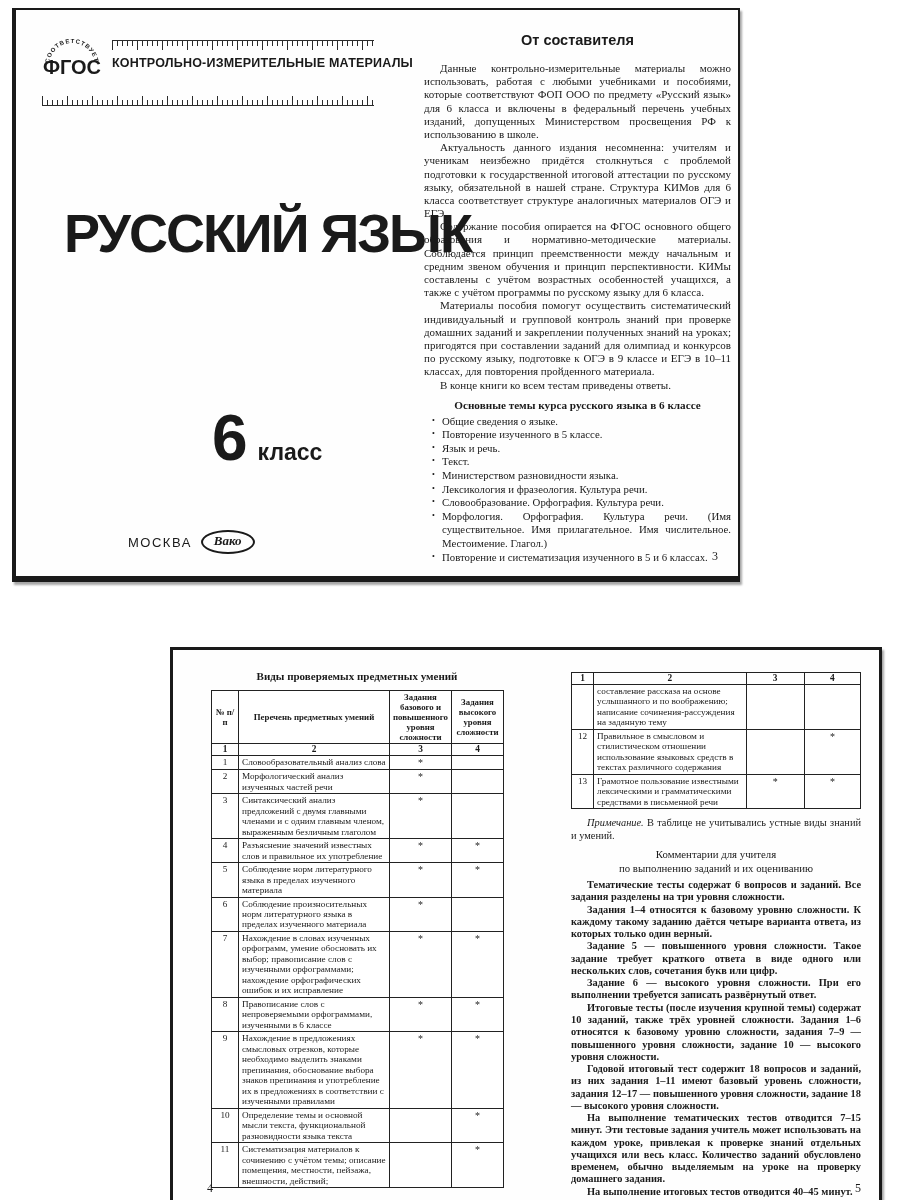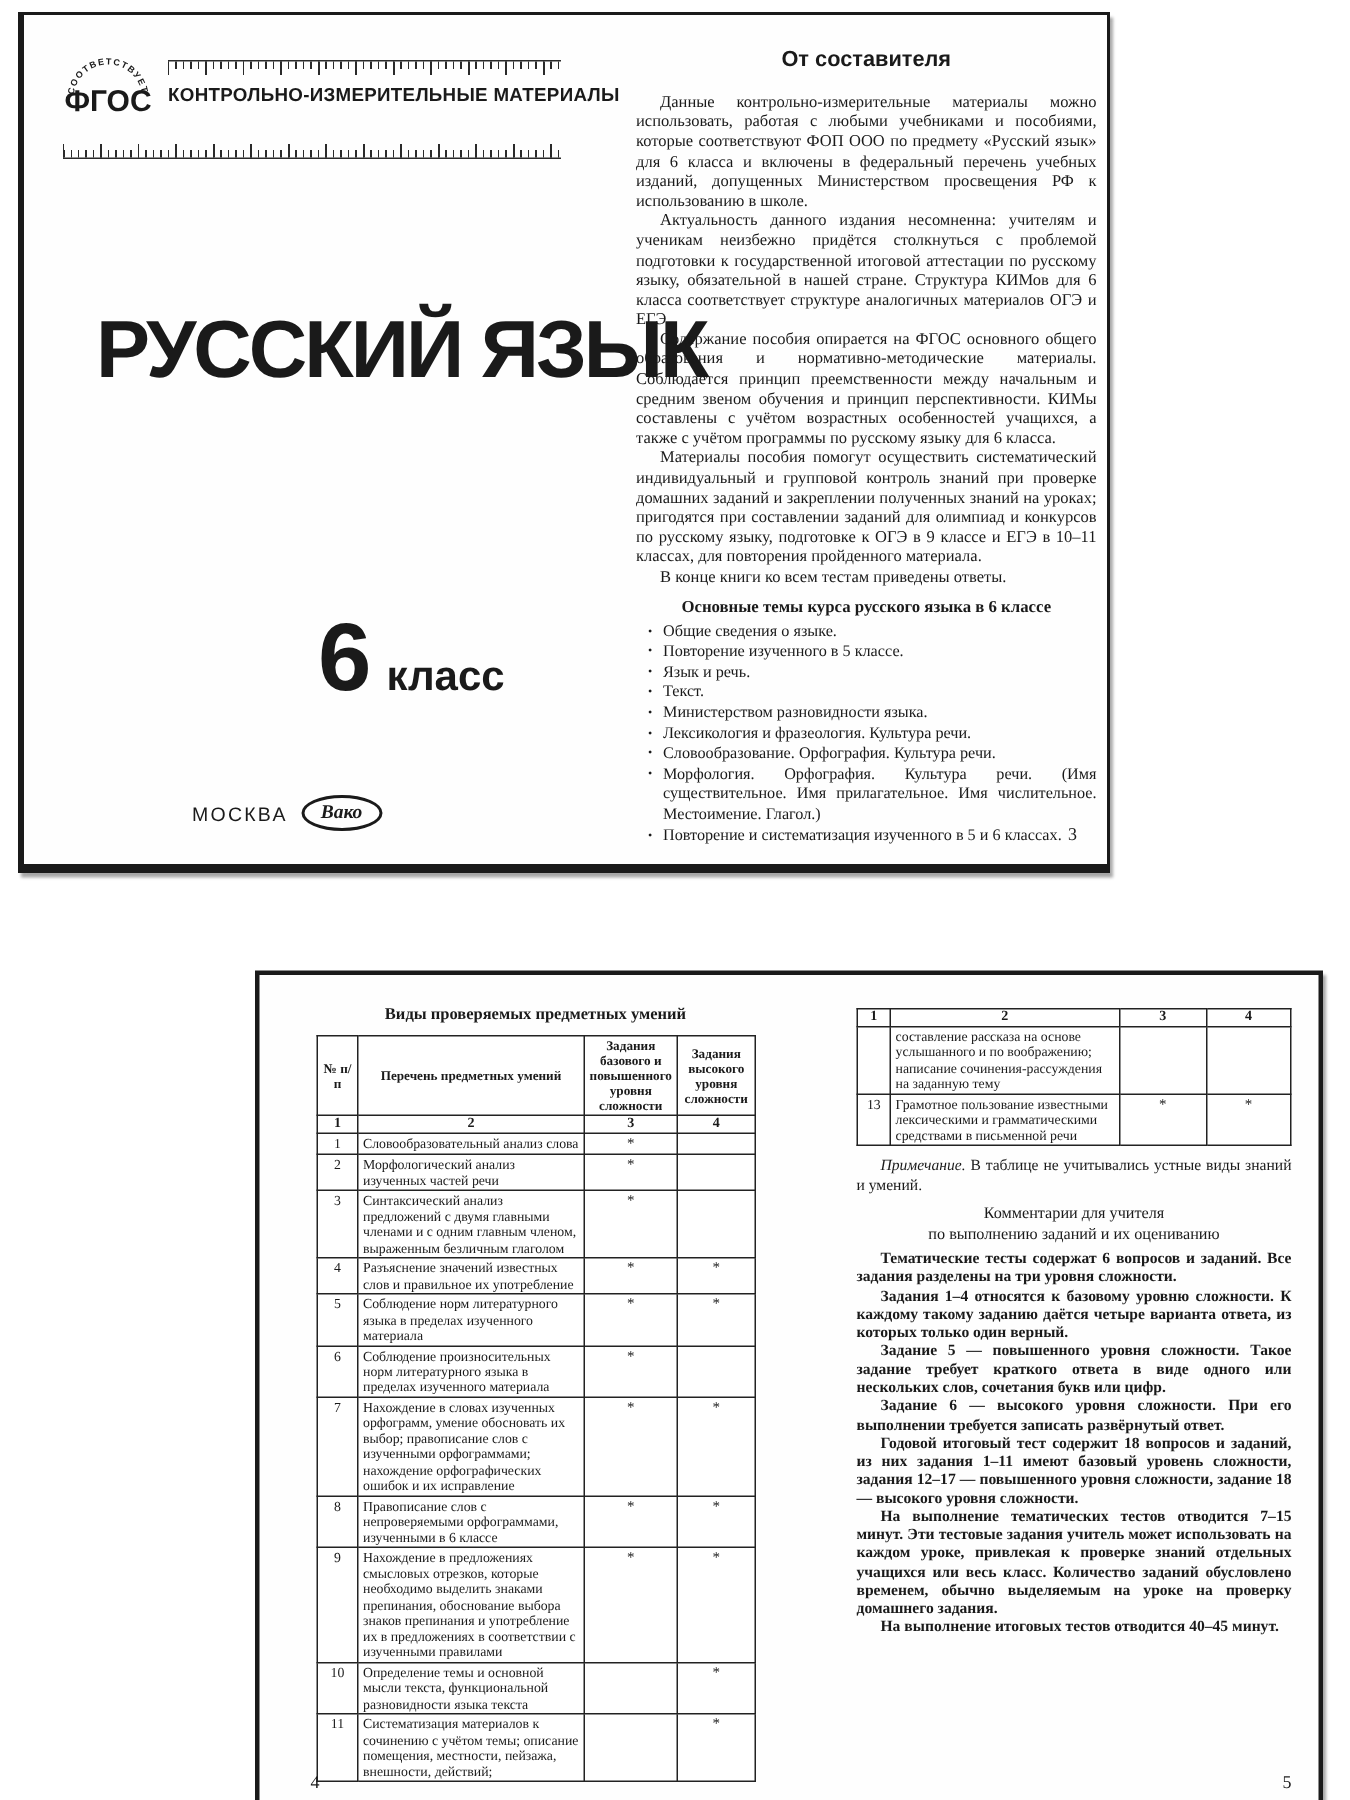--- a/index.html
+++ b/index.html
@@ -20,21 +20,21 @@
      background:repeating-linear-gradient(90deg,#2a2a2a 0 1px,transparent 1px 5px) top/100% 5px no-repeat,
                 repeating-linear-gradient(90deg,#2a2a2a 0 1px,transparent 1px 25px) top/100% 9px no-repeat;}
   .ruler-bottom{left:26px;top:86px;width:332px;border-bottom:1px solid #2a2a2a;
      background:repeating-linear-gradient(90deg,#2a2a2a 0 1px,transparent 1px 5px) bottom/100% 5px no-repeat,
                 repeating-linear-gradient(90deg,#2a2a2a 0 1px,transparent 1px 25px) bottom/100% 9px no-repeat;}
   .cover-title{position:absolute;left:48px;top:192px;font-family:"Liberation Sans",sans-serif;
           font-weight:bold;font-size:54px;letter-spacing:-2px;white-space:nowrap;}
   .grade{position:absolute;left:196px;top:396px;display:flex;align-items:baseline;gap:10px;
           font-family:"Liberation Sans",sans-serif;font-weight:bold;}
   .grade-num{font-size:64px;line-height:1;}
-  .grade-word{font-size:28px;}
+  .grade-word{font-size:23px;}
   .publisher{position:absolute;left:112px;top:520px;display:flex;align-items:center;gap:9px;}
   .city{font-family:"Liberation Sans",sans-serif;font-size:13px;letter-spacing:1.5px;text-align:center;}
   .vako{display:inline-block;border:2px solid #1a1a1a;border-radius:50%;padding:1px 11px 3px;
         font-style:italic;font-weight:bold;font-size:13px;}
 
   
   .page3{position:absolute;left:408px;top:22px;width:307px;}
   .p3-heading{font-family:"Liberation Sans",sans-serif;font-weight:bold;font-size:14.5px;
         text-align:center;margin:0 0 14px;}
   .para{margin:0;text-indent:16px;text-align:justify;font-size:11px;line-height:1.2;}
@@ -250,20 +250,26 @@
         </thead>
         <tbody>
 
             <tr>
               <td class="c-num"></td>
               <td>составление рассказа на основе услышанного и по воображению; написание сочинения-рассуждения на заданную тему</td>
               <td class="c-star"></td>
               <td class="c-star"></td>
             </tr>
 
+            <tr>
+              <td class="c-num">12</td>
+              <td>Правильное в смысловом и стилистическом отношении использование языковых средств в текстах различного содержания</td>
+              <td class="c-star"></td>
+              <td class="c-star">*</td>
+            </tr>
 
             <tr>
               <td class="c-num">13</td>
               <td>Грамотное пользование известными лексическими и грамматическими средствами в письменной речи</td>
               <td class="c-star">*</td>
               <td class="c-star">*</td>
             </tr>
           </tbody>
       </table>
 
@@ -273,20 +279,21 @@
         <div>Комментарии для учителя</div>
         <div>по выполнению заданий и их оцениванию</div>
       </div>
 
       <div class="p5-body">
 
       <p class="para">Тематические тесты содержат 6 вопросов и заданий. Все задания разделены на три уровня сложности.</p>
           <p class="para">Задания 1–4 относятся к базовому уровню сложности. К каждому такому заданию даётся четыре варианта ответа, из которых только один верный.</p>
           <p class="para">Задание 5 — повышенного уровня сложности. Такое задание требует краткого ответа в виде одного или нескольких слов, сочетания букв или цифр.</p>
           <p class="para">Задание 6 — высокого уровня сложности. При его выполнении требуется записать развёрнутый ответ.</p>
+          <p class="para">Итоговые тесты (после изучения крупной темы) содержат 10 заданий, также трёх уровней сложности. Задания 1–6 относятся к базовому уровню сложности, задания 7–9 — повышенного уровня сложности, задание 10 — высокого уровня сложности.</p>
           <p class="para">Годовой итоговый тест содержит 18 вопросов и заданий, из них задания 1–11 имеют базовый уровень сложности, задания 12–17 — повышенного уровня сложности, задание 18 — высокого уровня сложности.</p>
           <p class="para">На выполнение тематических тестов отводится 7–15 минут. Эти тестовые задания учитель может использовать на каждом уроке, привлекая к проверке знаний отдельных учащихся или весь класс. Количество заданий обусловлено временем, обычно выделяемым на уроке на проверку домашнего задания.</p>
           <p class="para">На выполнение итоговых тестов отводится 40–45 минут.</p>
         </div>
     </div>
     <div class="pnum pnum-5">5</div>
   </div>
 
 </div>
 

